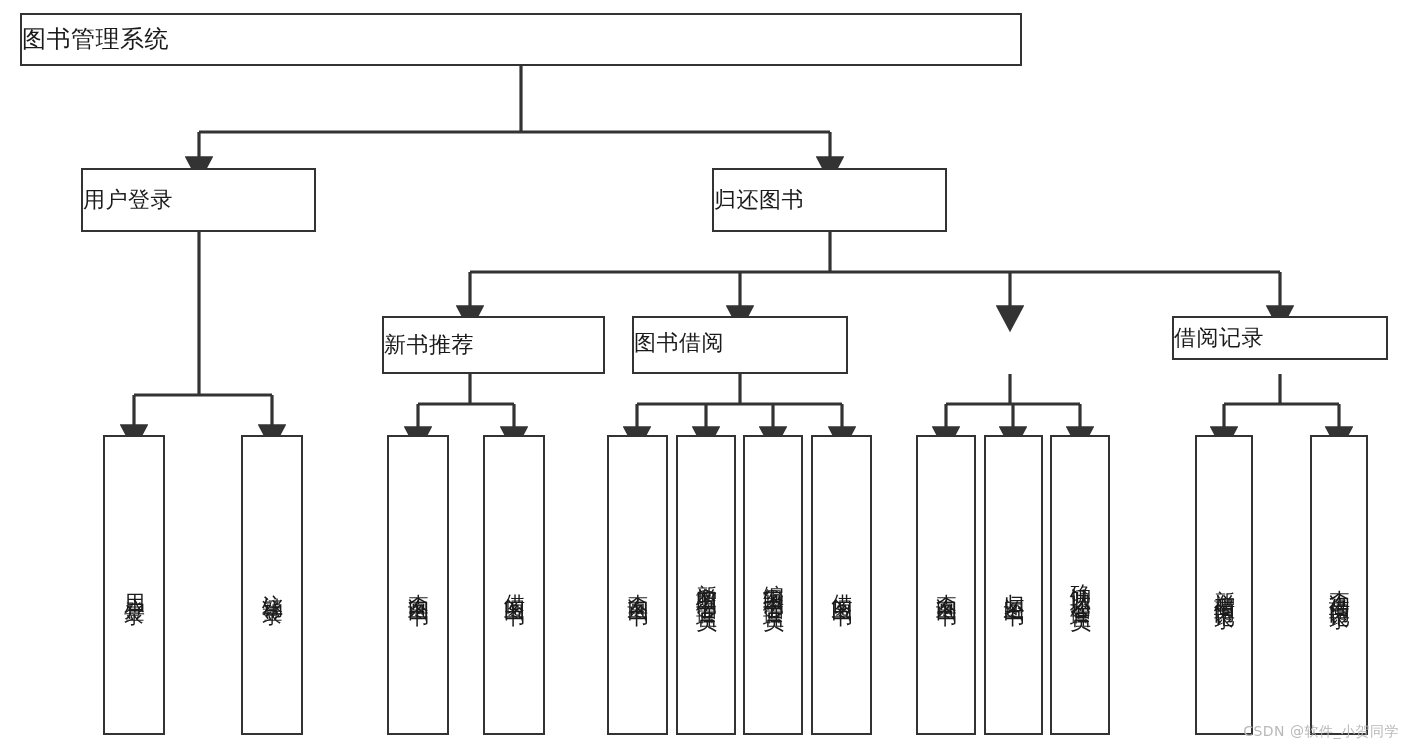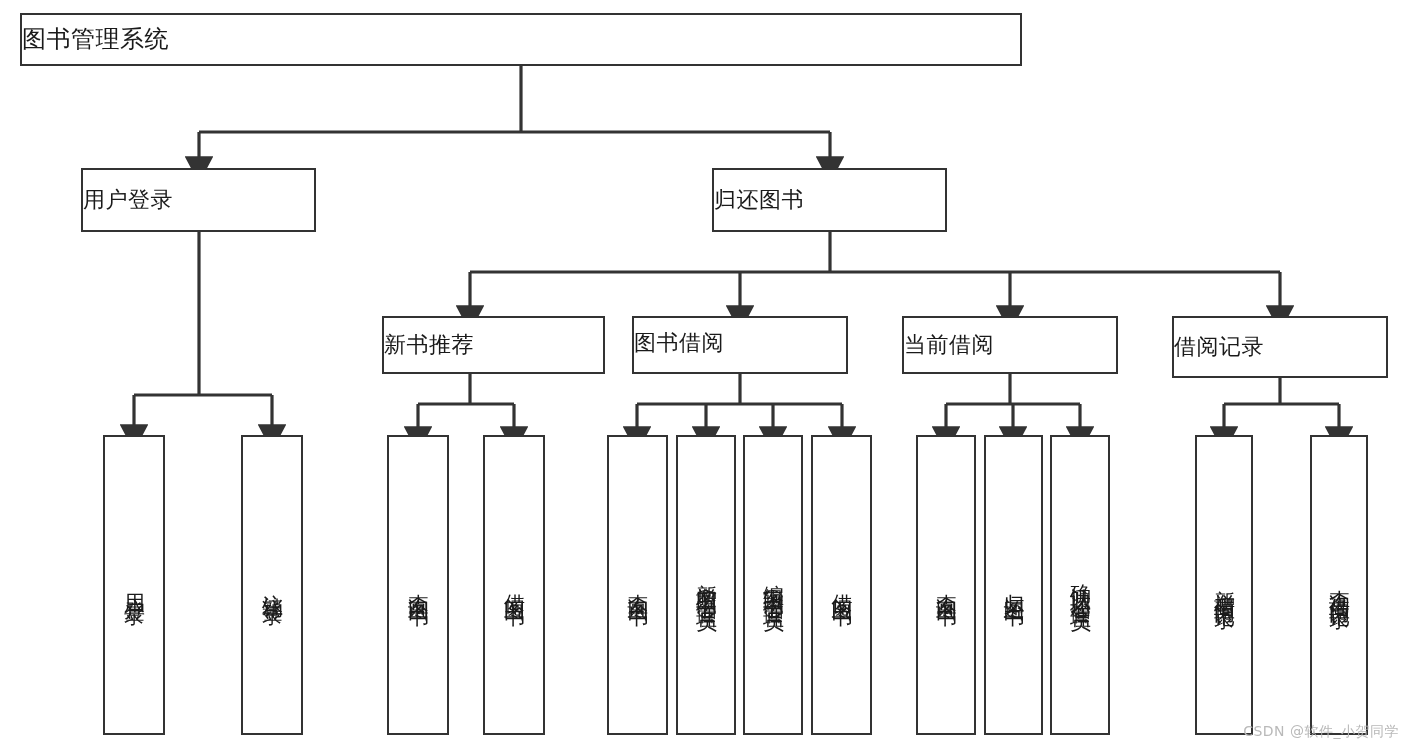--- a/index.html
+++ b/index.html
@@ -135,24 +135,21 @@
   <div class="node level2" style="left:712px; top:168px; width:235px; height:64px;">
     <span class="label">归还图书</span>
   </div>
 
   <div class="node level3" style="left:362px; top:316px; width:223px; height:58px;margin-left:20px;">
     <span class="label">新书推荐</span>
   </div>
   <div class="node level3" style="left:632px; top:316px; width:216px; height:58px;font-family:Liberation Mono, monospace;">
     <span class="label">图书借阅</span>
   </div>
-  <div class="node level3" style="left:902px; top:316px; width:216px; height:58px;">
-    <span class="label">当前借阅</span>
-  </div>
-  <div class="node level3" style="left:1172px; top:316px; width:216px; height:62px;">
+  <div class="node level3" style="left:1172px; top:316px; width:216px; height:44px;">
     <span class="label">借阅记录</span>
   </div>
 
   <div class="node leaf" style="left:103px; top:435px; width:62px; height:300px;">
     <span class="label">用户登录</span>
   </div>
   <div class="node leaf" style="left:241px; top:435px; width:62px; height:300px;">
     <span class="label">注销登录</span>
   </div>
 

